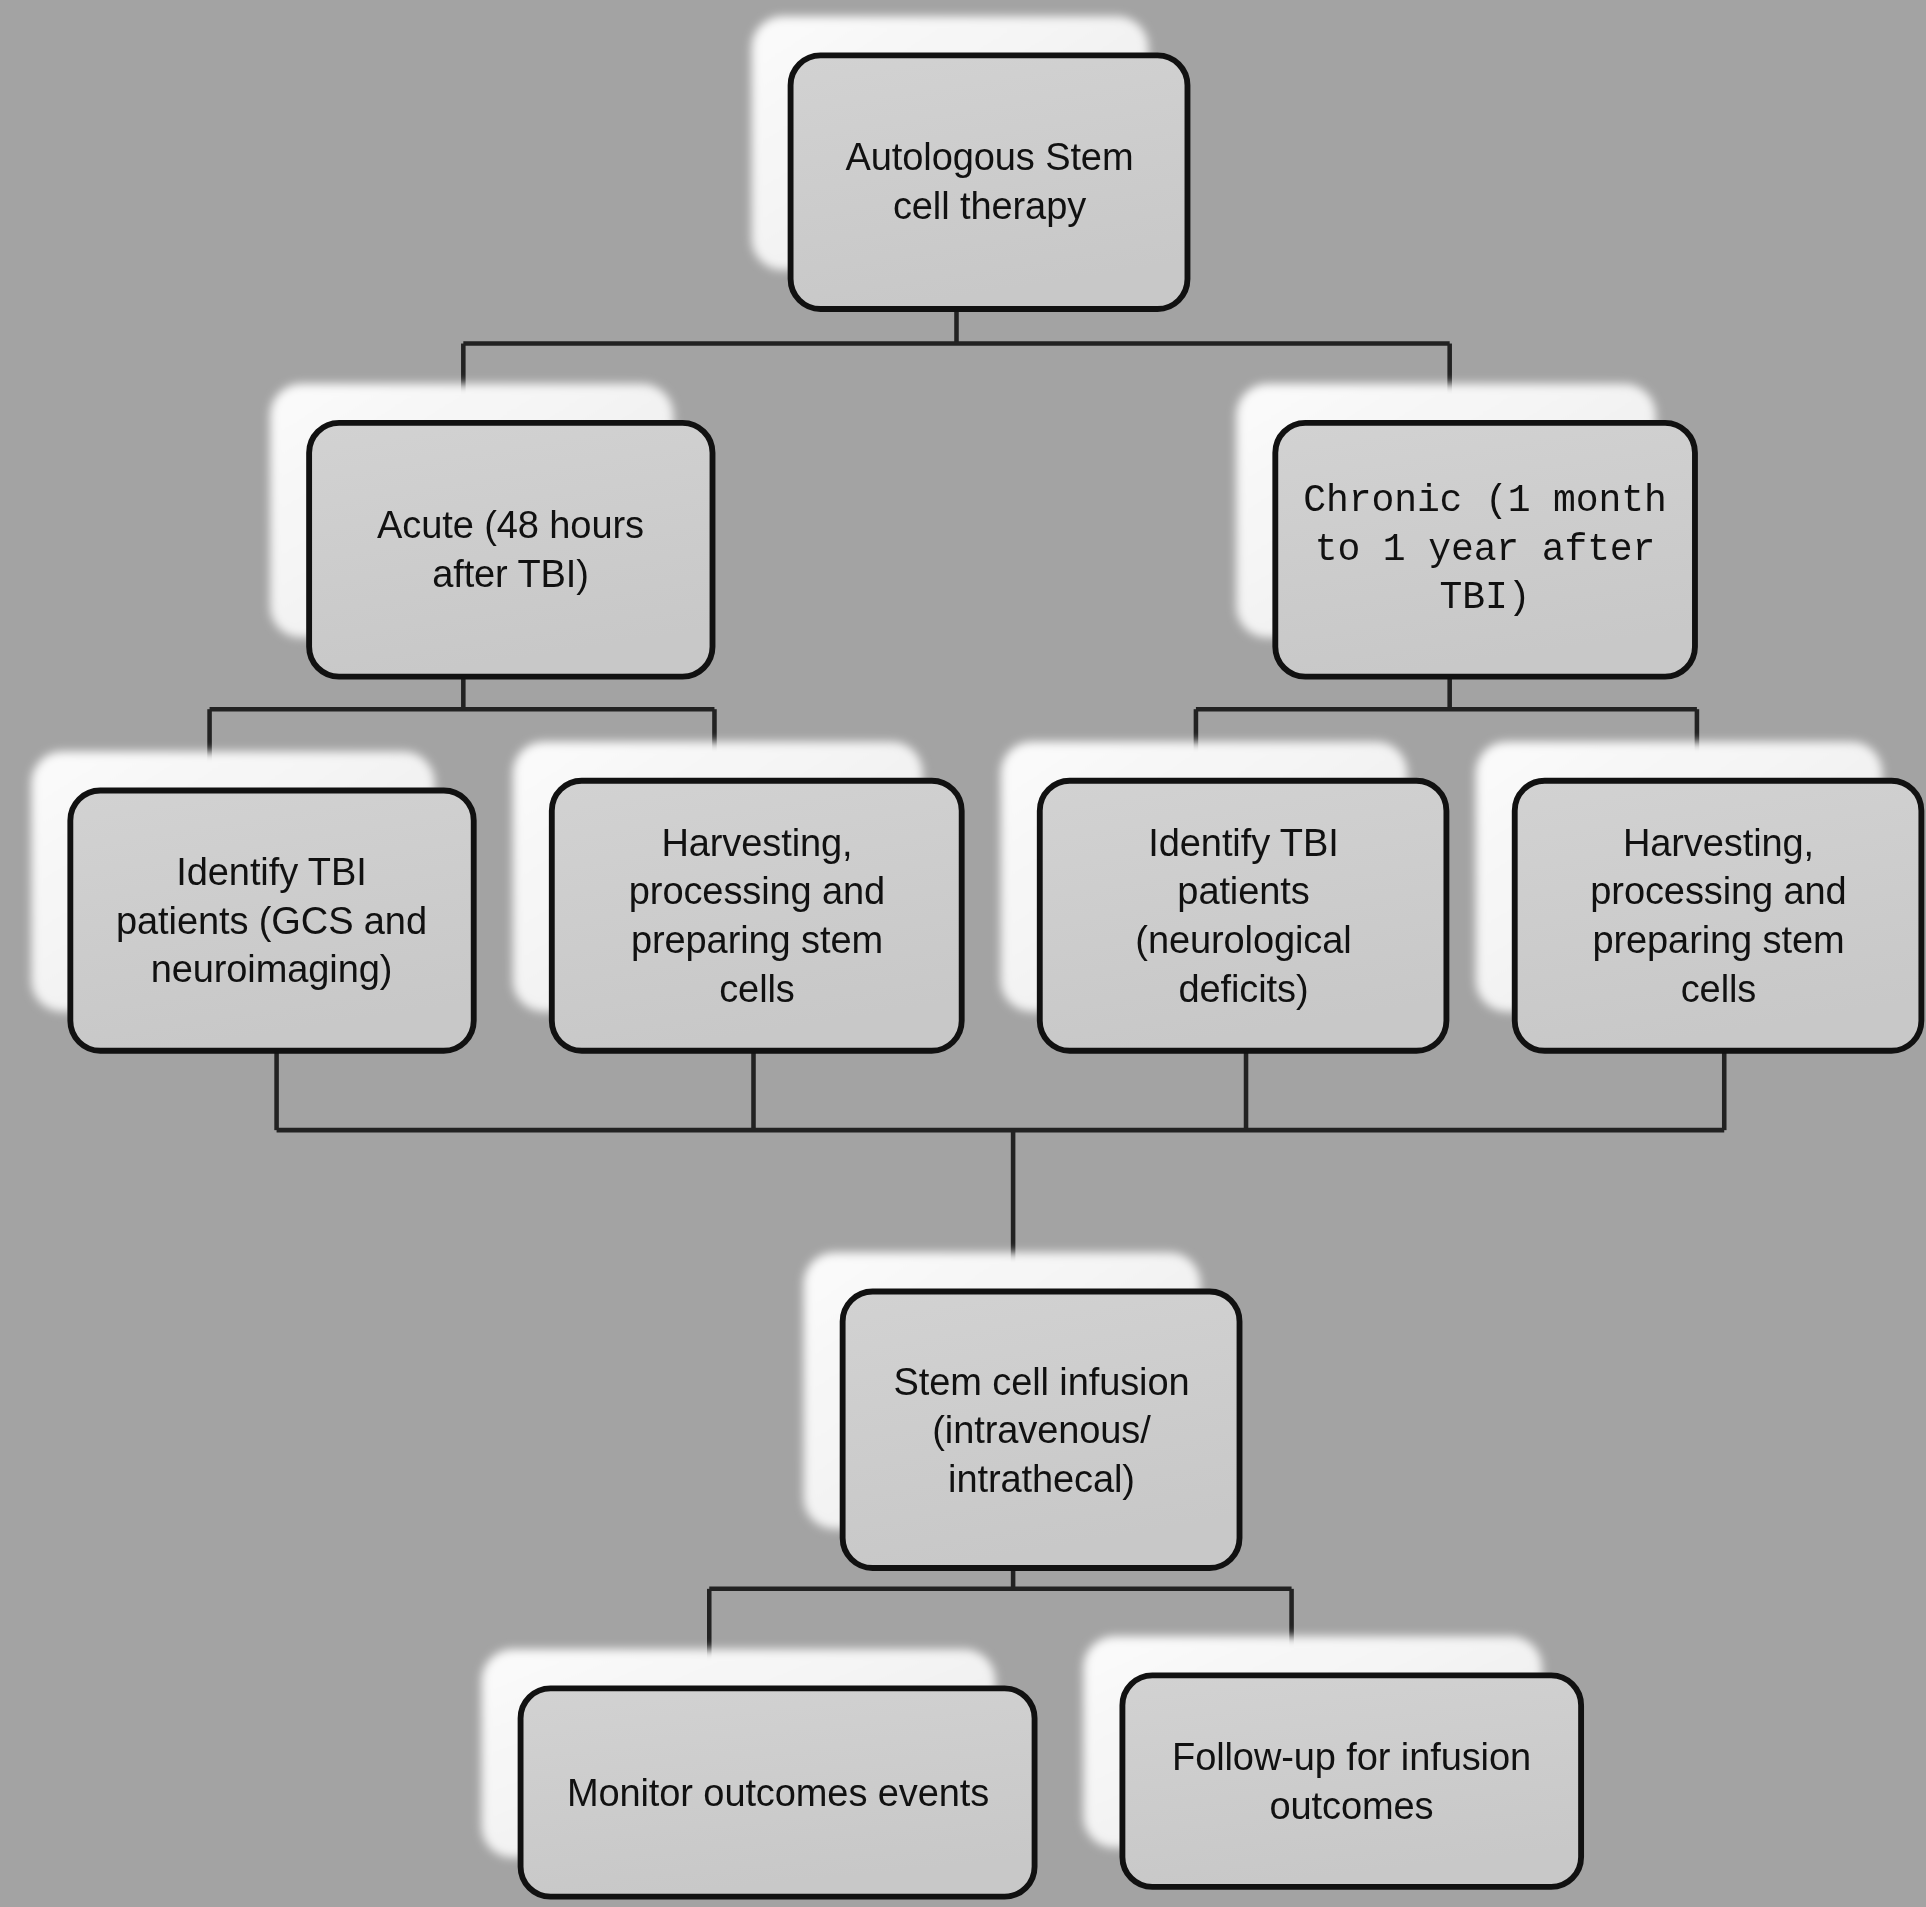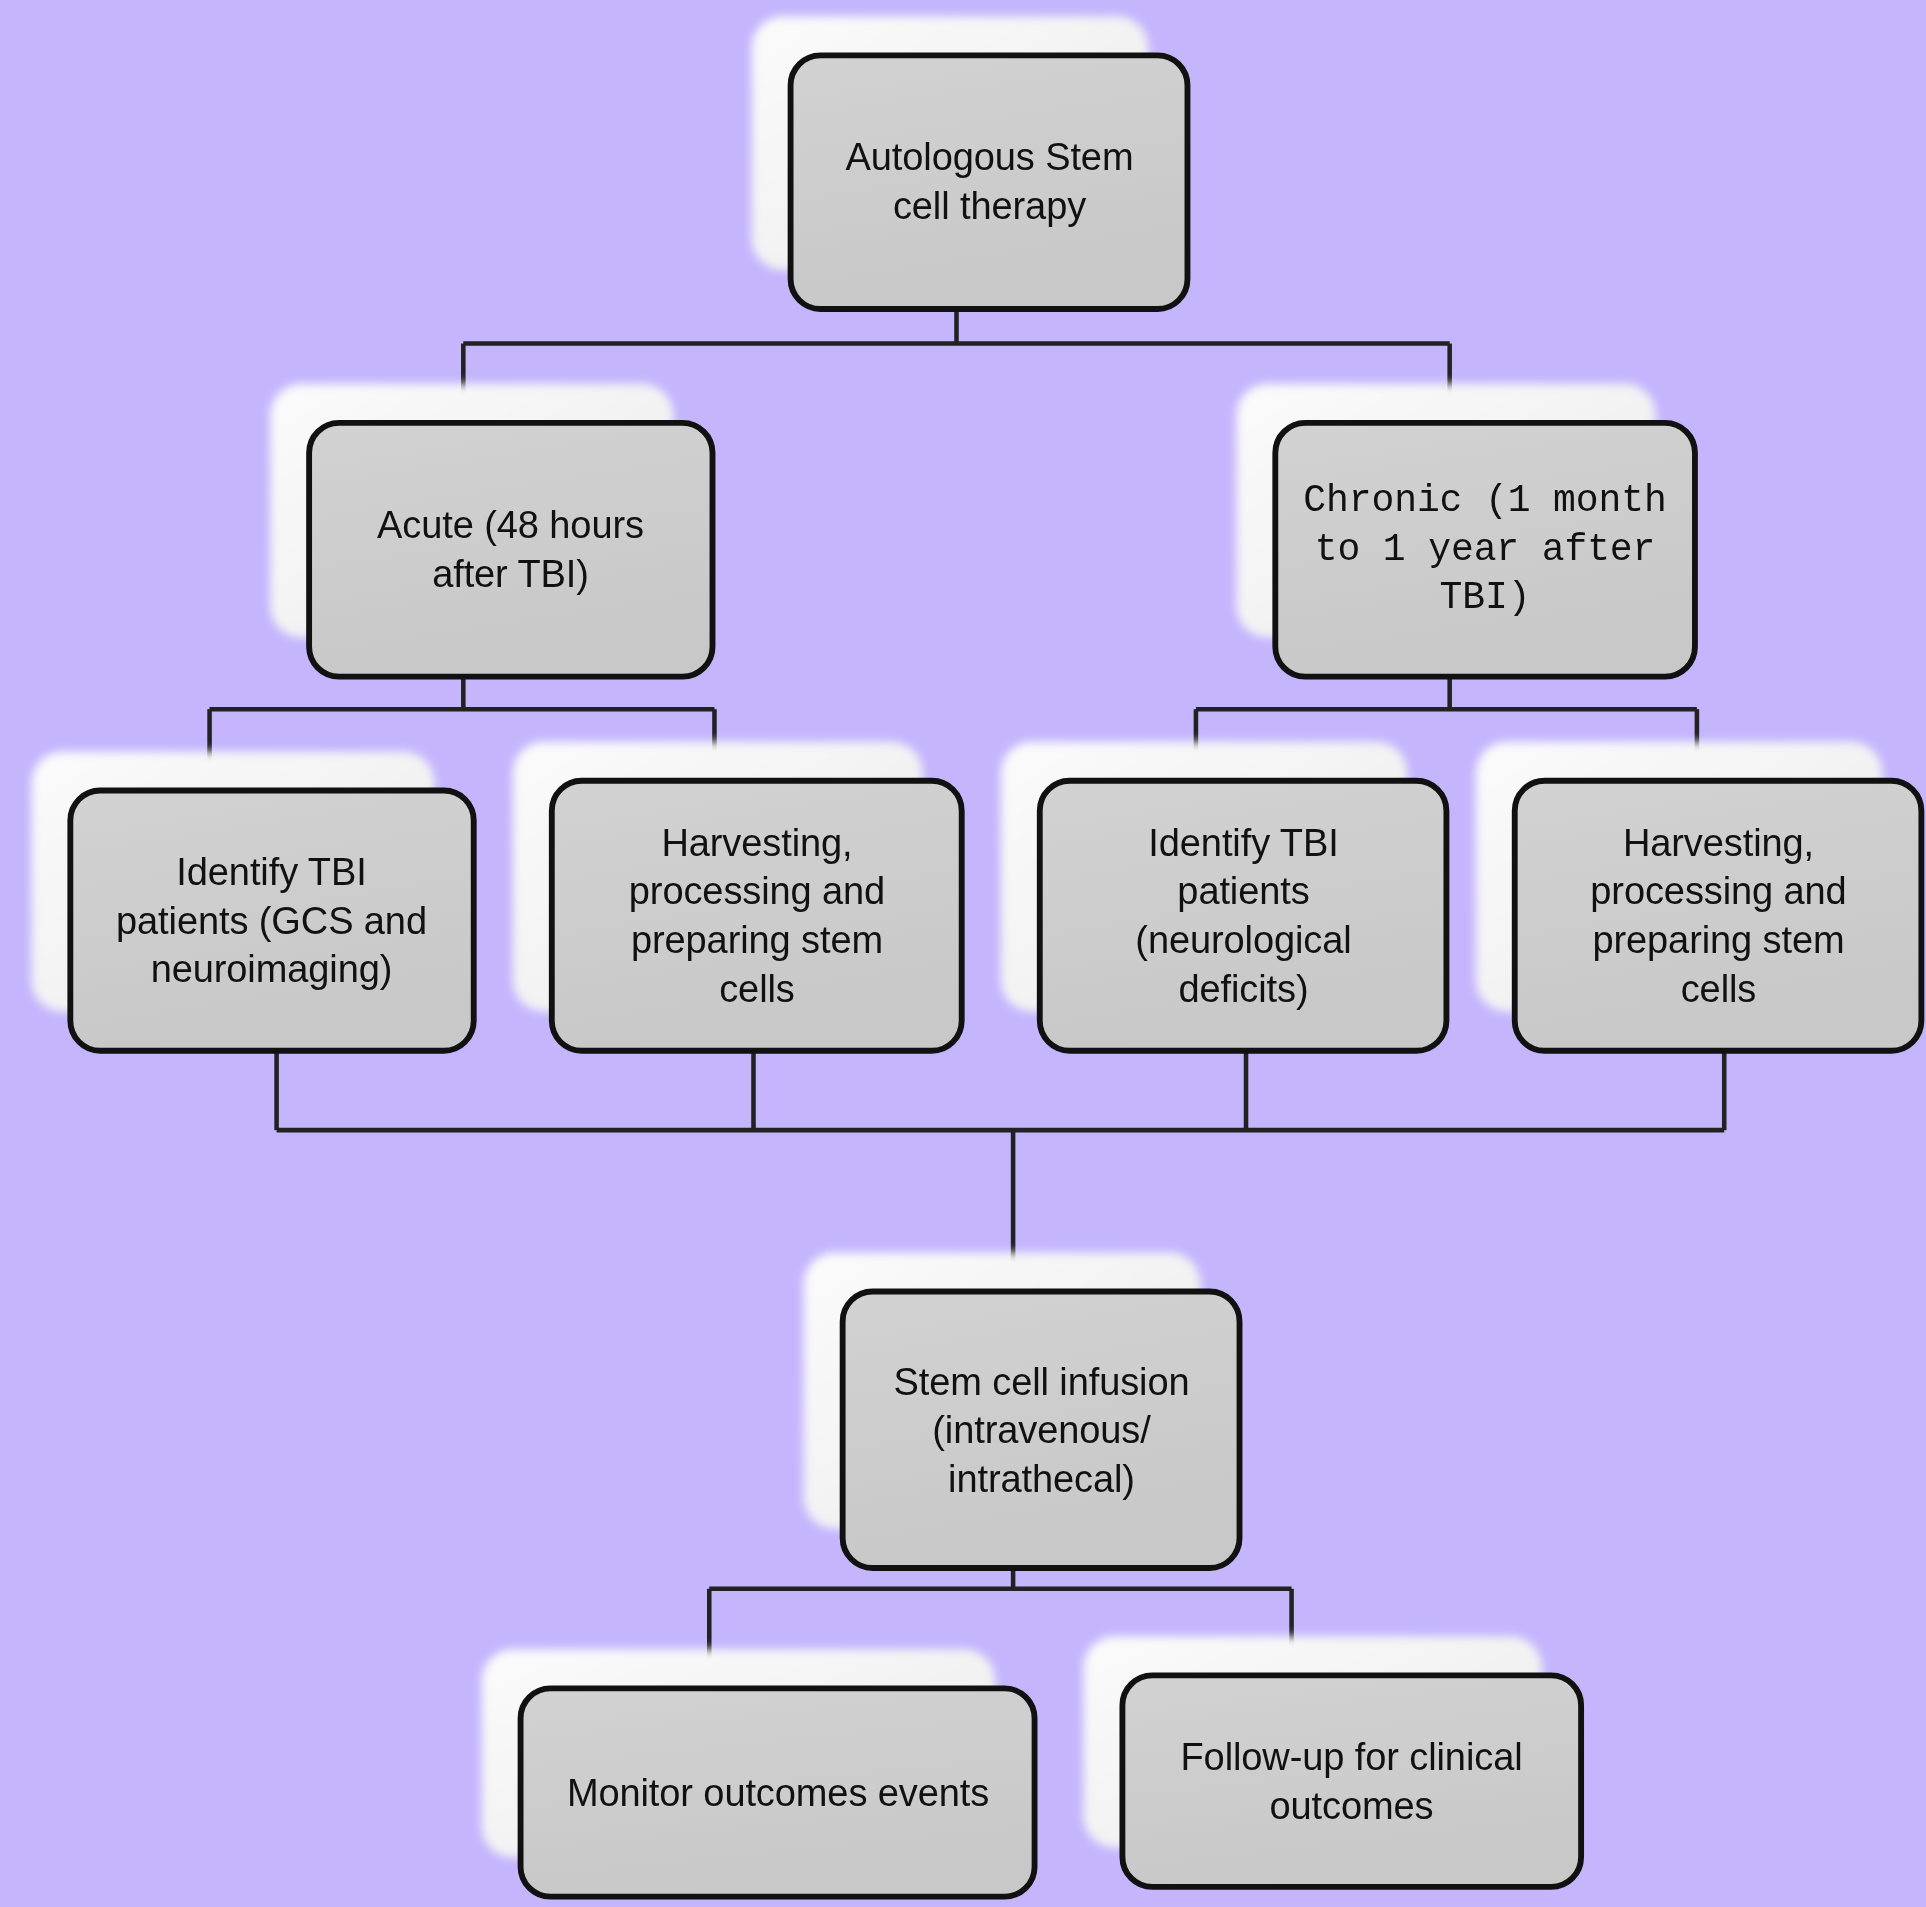--- a/index.html
+++ b/index.html
@@ -10,21 +10,21 @@
   body {
     width: 1926px;
     height: 1907px;
     font-family: "Liberation Sans", sans-serif;
     overflow: hidden;
   }
   #chart-root {
     position: relative;
     width: 1926px;
     height: 1907px;
-    background: #c4b5fd;
+    background: #a3a3a3;
   }
   svg.flow-svg {
     position: absolute;
     top: 0;
     left: 0;
     width: 1926px;
     height: 1907px;
     display: block;
   }
   .node-label {
@@ -148,17 +148,17 @@
 processing and
 preparing stem
 cells</div>
 
   <div class="node-label" style="left:843px; top:1292px; width:397px; height:277px;">Stem cell infusion
 (intravenous/
 intrathecal)</div>
 
   <div class="node-label" style="left:521px; top:1689px; width:514px; height:208px;">Monitor outcomes events</div>
 
-  <div class="node-label" style="left:1122px; top:1676px; width:459px; height:211px;">Follow-up for clinical
+  <div class="node-label" style="left:1122px; top:1676px; width:459px; height:211px;">Follow-up for infusion
 outcomes</div>
 
 </div>
 
 
 </body></html>

